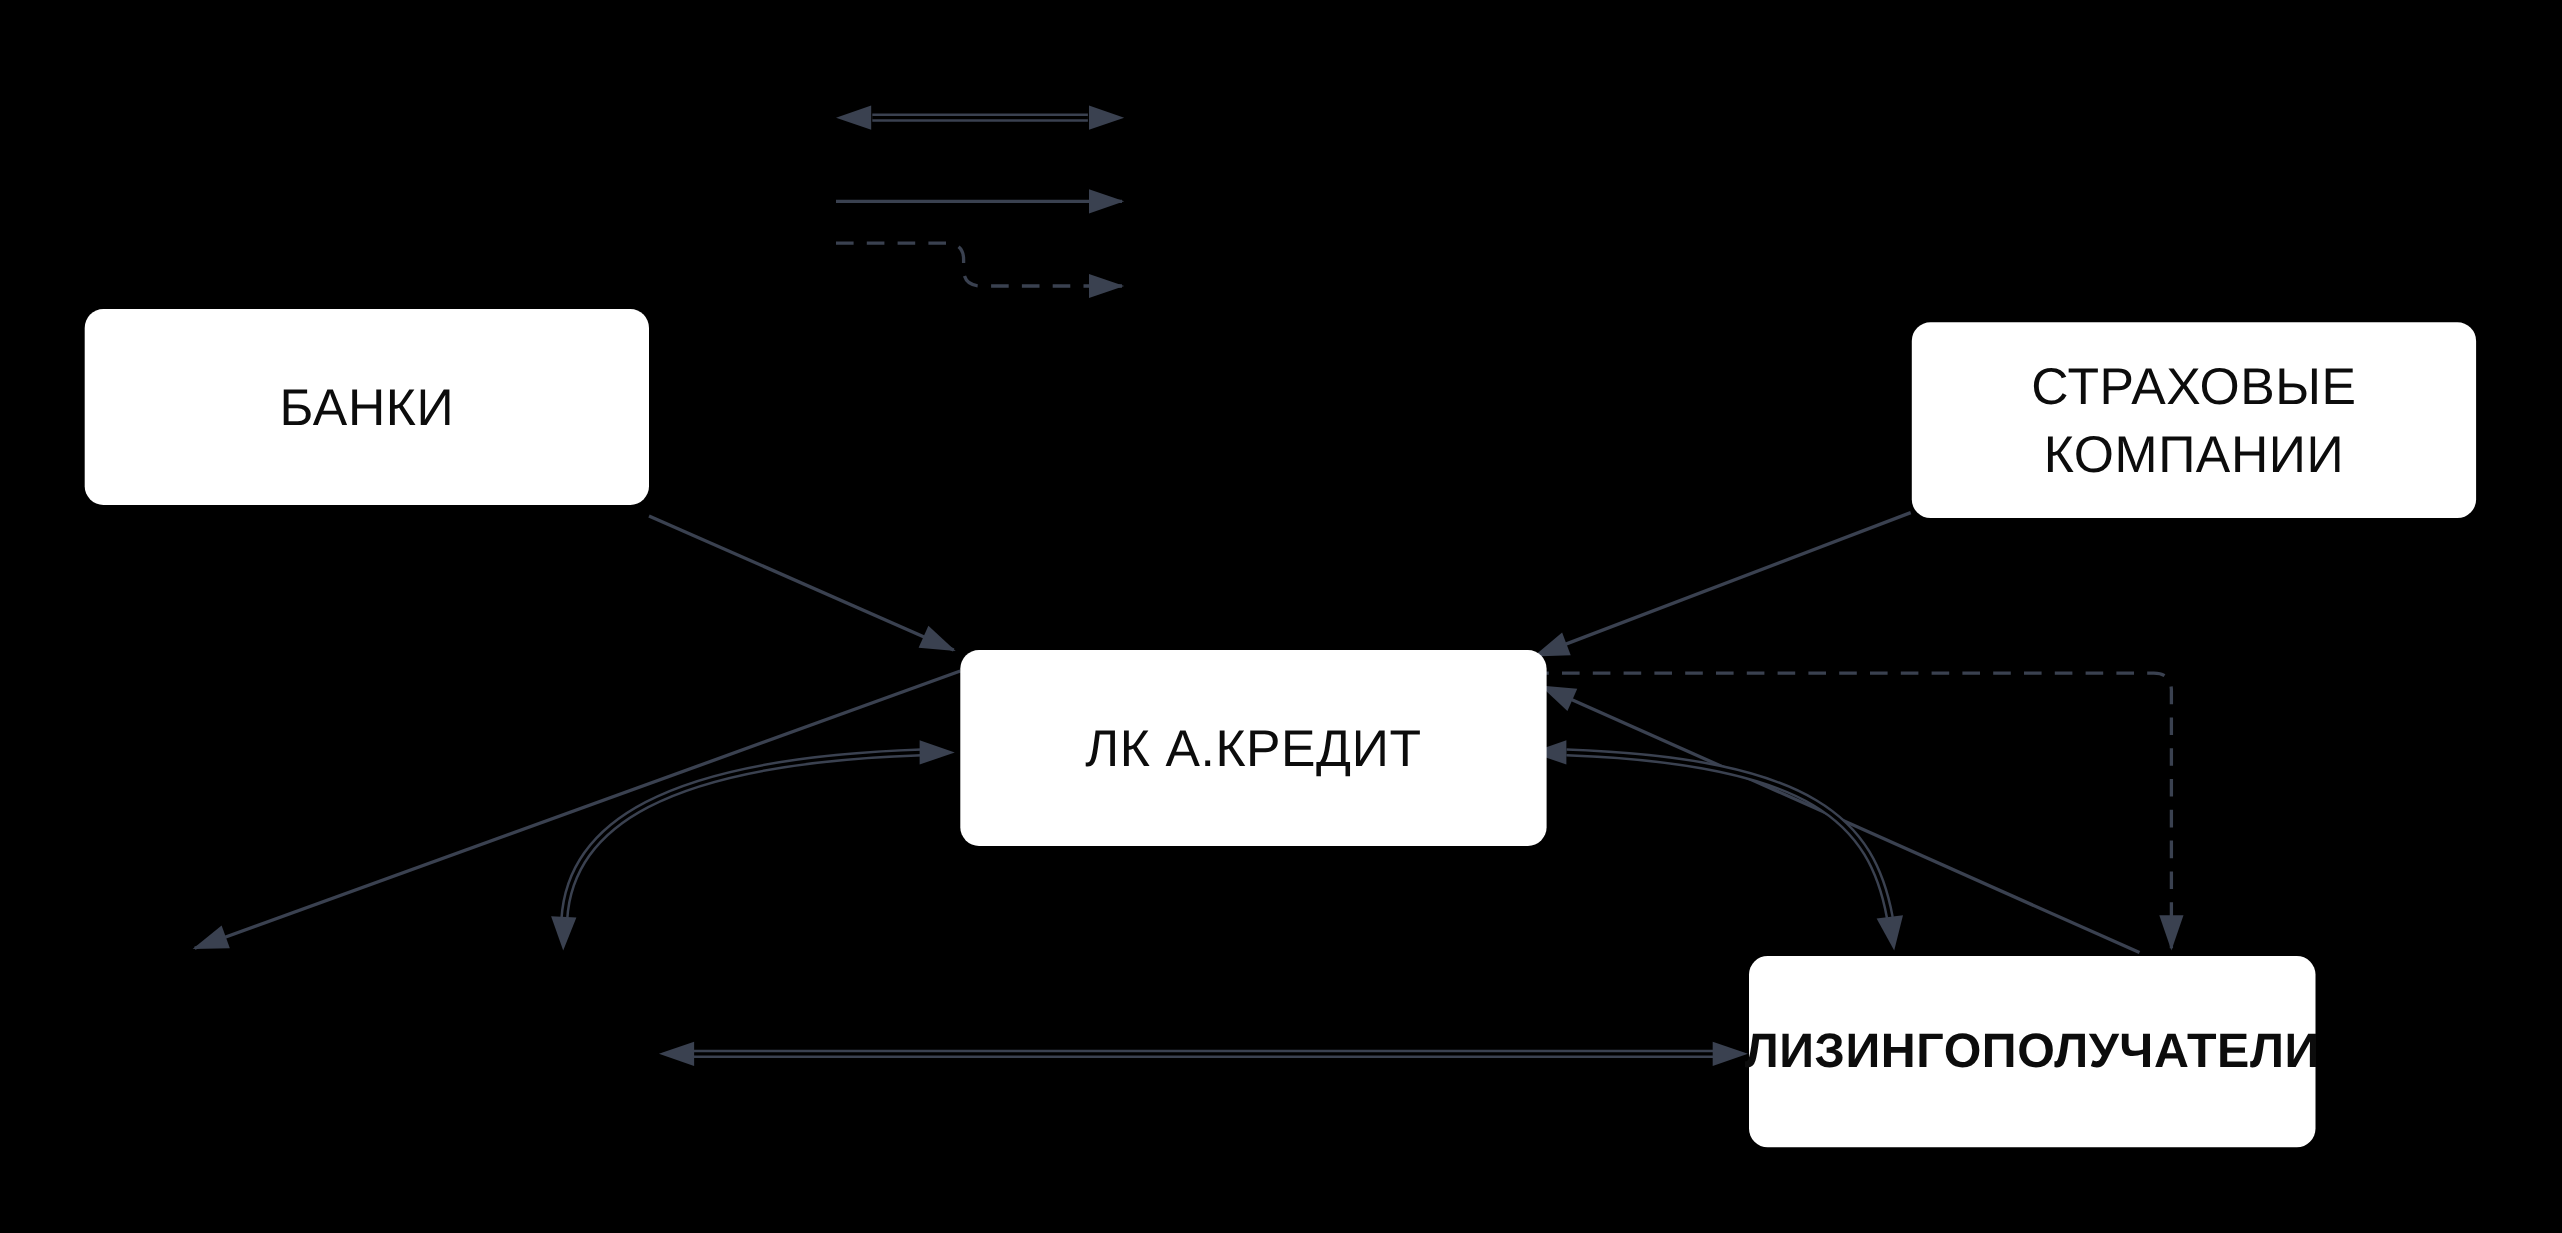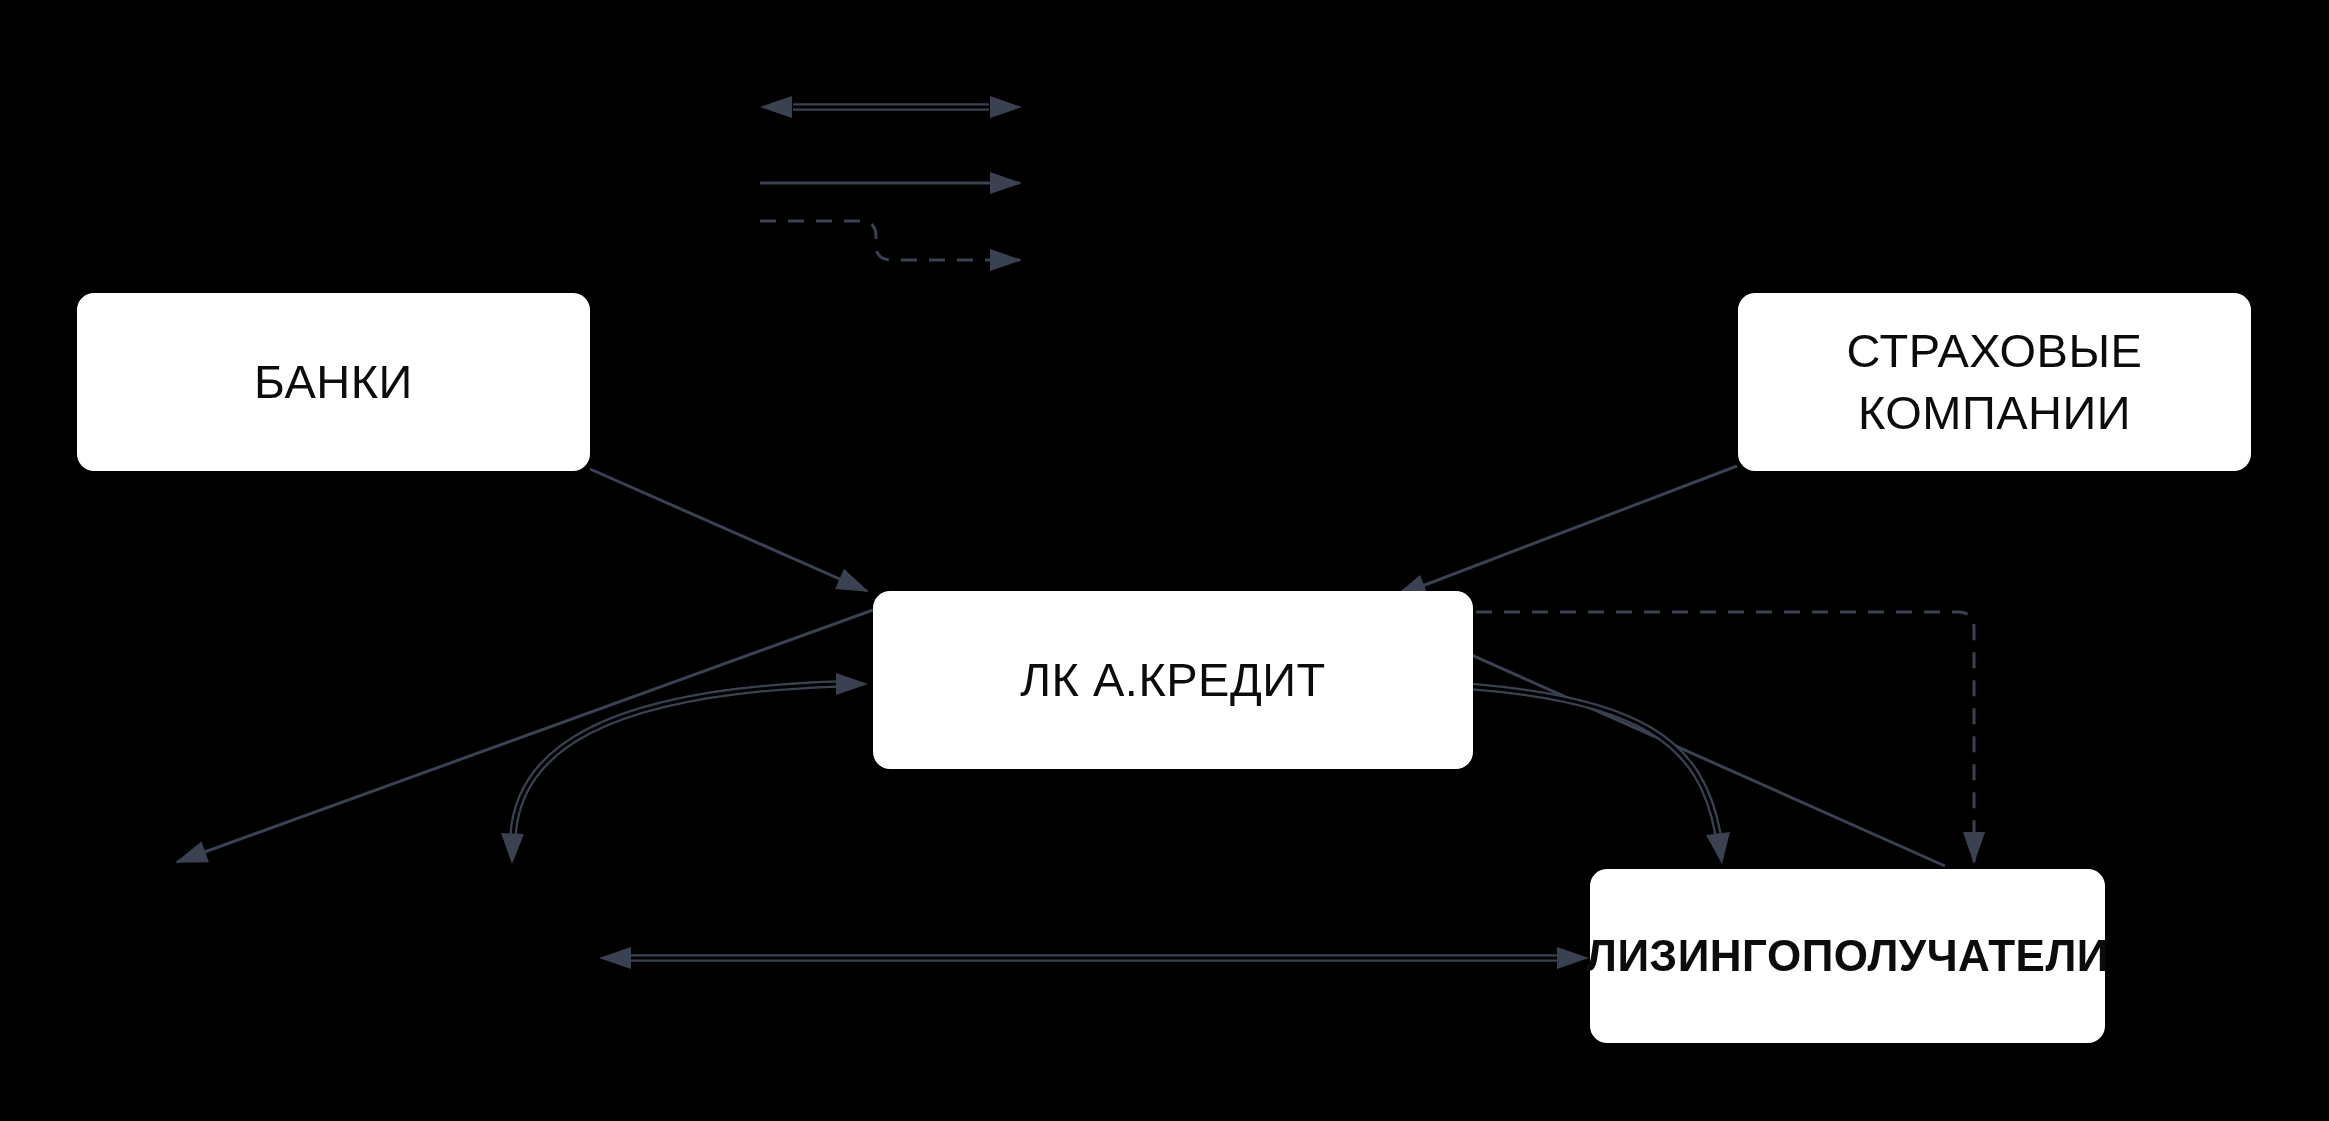--- a/index.html
+++ b/index.html
@@ -44,23 +44,23 @@
     justify-content: center;
     text-align: center;
     color: var(--box-text);
     font-size: 47px;
     letter-spacing: 0.5px;
     line-height: 1.32;
     white-space: nowrap;
     padding: 0 10px;
   }
   .node.wrap { white-space: normal; }
-  #node-banks     { left: 77px;   top: 293px; width: 513px; height: 178px; }
+  #node-banks     { left: 77px;   top: 281px; width: 513px; height: 178px; }
   #node-insurance { left: 1738px; top: 293px; width: 513px; height: 178px; }
-  #node-lk        { left: 873px;  top: 591px; width: 600px; height: 178px; }
+  #node-lk        { left: 873px;  top: 591px; width: 533px; height: 178px; }
   #node-factories { left: 77px;   top: 869px; width: 517px; height: 174px; }
   #node-lessees   { left: 1590px; top: 869px; width: 515px; height: 174px; font-size: 44px; font-weight: bold; }
 </style>
 </head>
 <body>
 
 <div class="stage">
 
   <svg class="edges-layer" viewBox="0 0 2329 1121" xmlns="http://www.w3.org/2000/svg">
     <defs>

